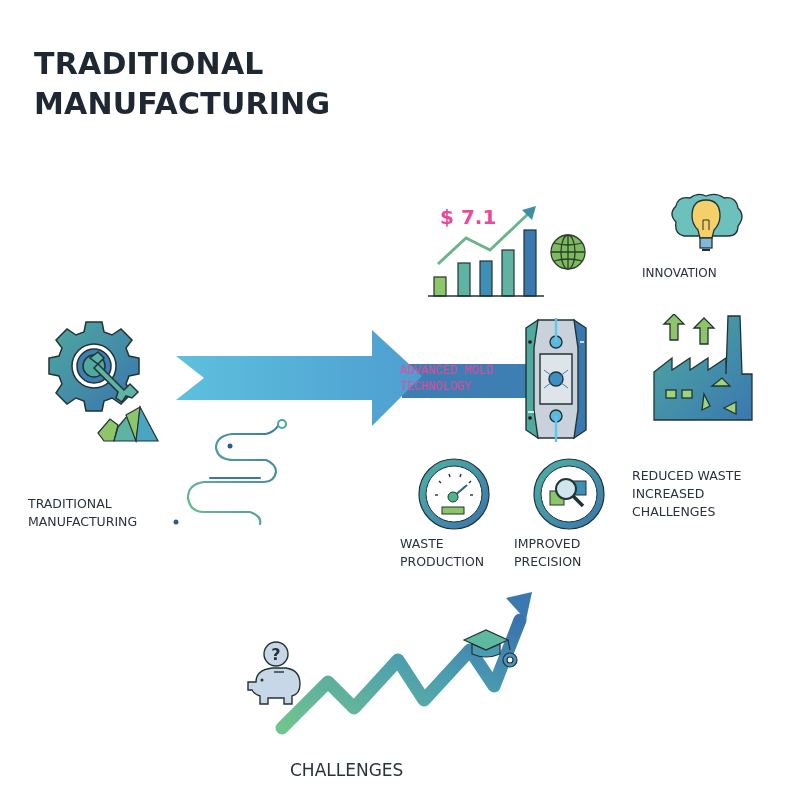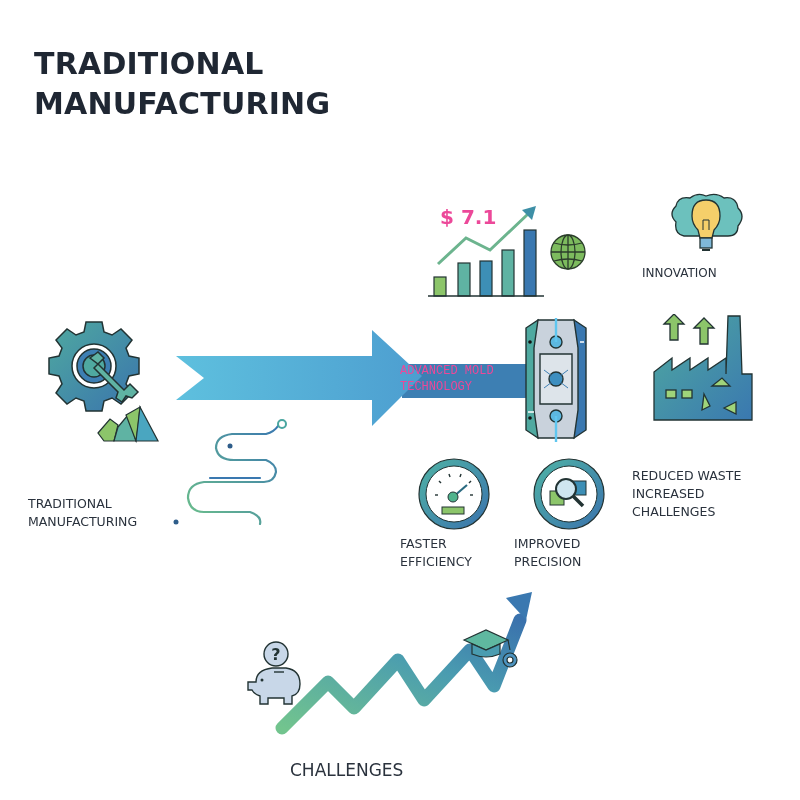--- a/index.html
+++ b/index.html
@@ -207,22 +207,22 @@
         <line x1="46" y1="19" x2="45" y2="22"></line>
       <line x1="56" y1="26" x2="54" y2="28"></line>
         <line x1="58" y1="40" x2="55" y2="40"></line>
     </g>
     <line x1="38" y1="42" x2="52" y2="30" stroke="#2a6a80" stroke-width="2.2"></line>
     <circle cx="38" cy="42" r="5" fill="#4fb38d" stroke="#233" stroke-width="1"></circle>
     <rect x="27" y="52" width="22" height="7" fill="#8cc56a" stroke="#233" stroke-width="1"></rect>
   </svg>
 </div>
 <div class="abs label" style="left:400px;top:535px;width:110px;">
-  <div>FASTER</div>
-  <div>EFFICIENCY</div>
+  <div>WASTE</div>
+  <div>PRODUCTION</div>
 </div>
 
 <div class="abs" style="left:530px;top:455px;">
   <svg width="78" height="78" viewBox="0 0 78 78">
     <circle cx="39" cy="39" r="35" fill="url(#ringG)" stroke="#233" stroke-width="1.2"></circle>
     <circle cx="39" cy="39" r="28" fill="#fff" stroke="#233" stroke-width="1"></circle>
     <rect x="20" y="36" width="14" height="14" fill="#8cc56a" stroke="#233" stroke-width="1"></rect>
     <rect x="42" y="26" width="14" height="14" fill="#3d8fb6" stroke="#233" stroke-width="1"></rect>
     <circle cx="36" cy="34" r="10" fill="#cfe6f0" stroke="#233" stroke-width="2"></circle>
     <line x1="43" y1="41" x2="53" y2="51" stroke="#233" stroke-width="3.5"></line>

